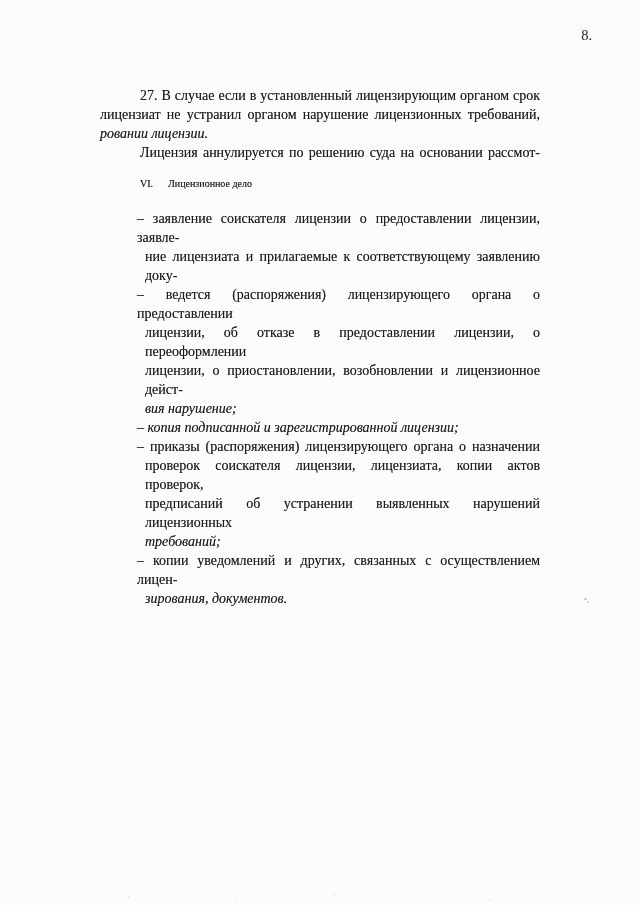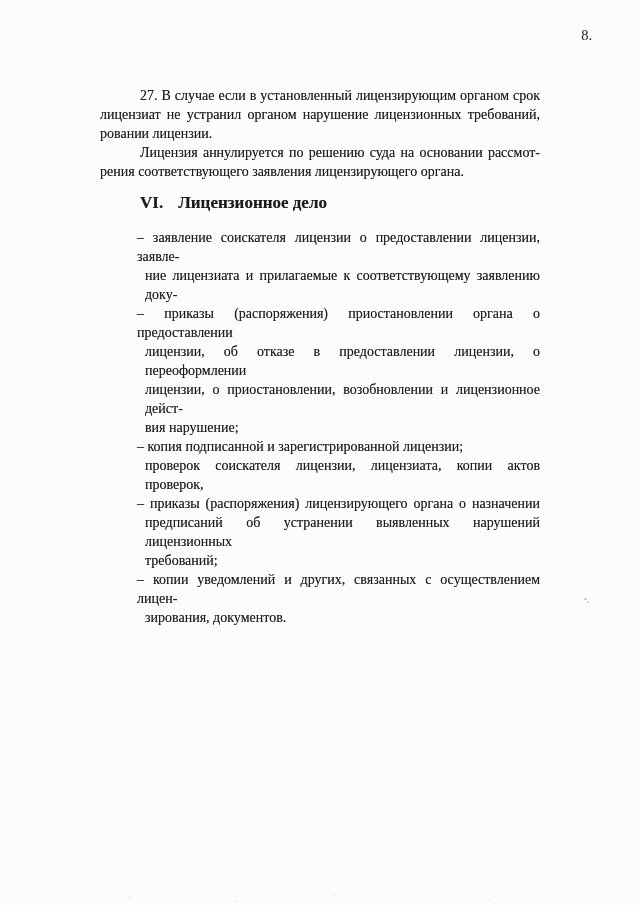--- a/index.html
+++ b/index.html
@@ -28,27 +28,27 @@
     left: 100px;
     top: 58px;
     width: 440px;
     font-size: 14px;
     line-height: 19px;
     text-shadow: 0 0 0.4px rgba(20,20,20,0.55);
     margin-top: 28px;
   }
   .ln { text-align: justify; }
   .fill { text-align-last: justify; }
-  .last { text-align: center; text-align-last: left; }
+  .last { text-align: center; text-align-last: left; font-style: italic; }
   .ind { padding-left: 40px; }
   .li1 { padding-left: 37px; }
   .li2 { padding-left: 45px; }
   .heading {
-    font-weight: bold;
-    font-size: 17px;
+    font-weight: normal;
+    font-size: 10px;
     margin: 12px 0 16px 0;
     padding-left: 40px;
   }
   .hnum { margin-right: 15px; }
   .speck {
     position: absolute;
     background: #8f8f8a;
     border-radius: 50%;
   }
   .s1 { left: 584px; top: 598px; width: 3px; height: 2px; opacity: .55; }
@@ -70,47 +70,46 @@
   <div class="doc">
 
     <div>
       <div class="ln fill ind">27. В случае если в установленный лицензирующим органом срок</div>
       <div class="ln fill">лицензиат не устранил органом нарушение лицензионных требований,</div>
       <div class="ln last">ровании лицензии.</div>
     </div>
 
     <div>
       <div class="ln fill ind">Лицензия аннулируется по решению суда на основании рассмот-</div>
-      <div class="ln last">рения соответствующего заявления лицензирующего органа.</div>
     </div>
 
     <div class="heading">
       <span class="hnum">VI.</span><span>Лицензионное дело</span>
     </div>
 
 
     <div>
       <div class="ln fill li1">– заявление соискателя лицензии о предоставлении лицензии, заявле-</div>
       <div class="ln fill li2">ние лицензиата и прилагаемые к соответствующему заявлению доку-</div>
     </div>
 
     <div>
-      <div class="ln fill li1">– приказы (распоряжения) приостановлении органа о предоставлении</div>
+      <div class="ln fill li1">– ведется (распоряжения) лицензирующего органа о предоставлении</div>
       <div class="ln fill li2">лицензии, об отказе в предоставлении лицензии, о переоформлении</div>
       <div class="ln fill li2">лицензии, о приостановлении, возобновлении и лицензионное дейст-</div>
       <div class="ln last li2">вия нарушение;</div>
     </div>
 
     <div>
       <div class="ln last li1">– копия подписанной и зарегистрированной лицензии;</div>
     </div>
 
     <div>
+      <div class="ln fill li1">– приказы (распоряжения) лицензирующего органа о назначении</div>
       <div class="ln fill li2">проверок соискателя лицензии, лицензиата, копии актов проверок,</div>
-      <div class="ln fill li1">– приказы (распоряжения) лицензирующего органа о назначении</div>
       <div class="ln fill li2">предписаний об устранении выявленных нарушений лицензионных</div>
       <div class="ln last li2">требований;</div>
     </div>
 
     <div>
       <div class="ln fill li1">– копии уведомлений и других, связанных с осуществлением лицен-</div>
       <div class="ln last li2">зирования, документов.</div>
     </div>
 
   </div>

